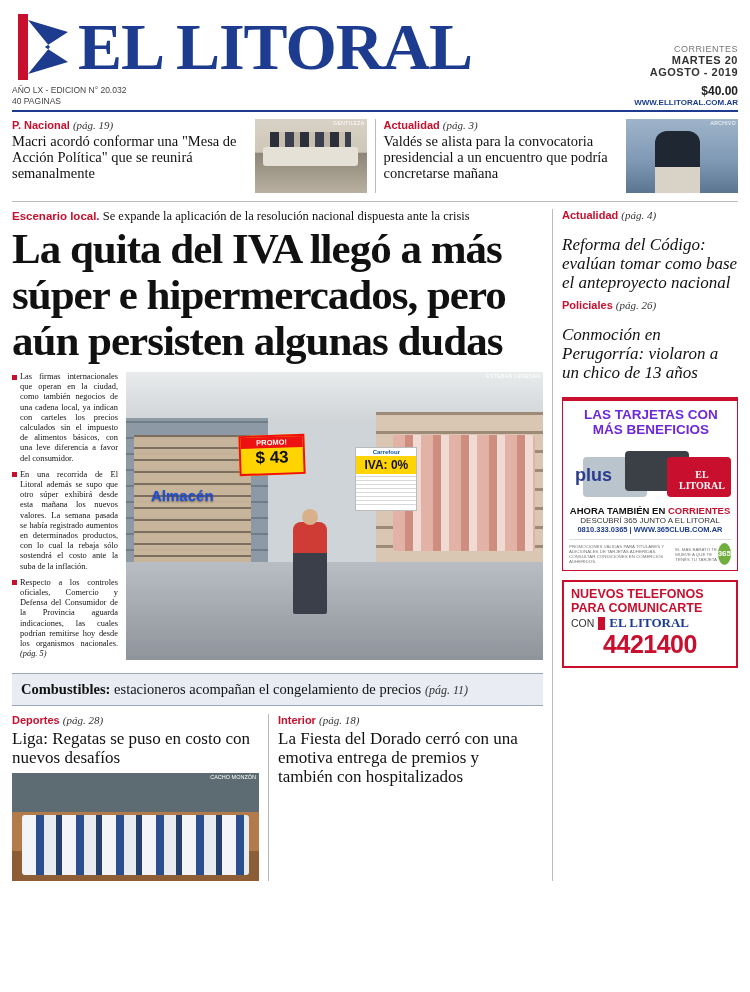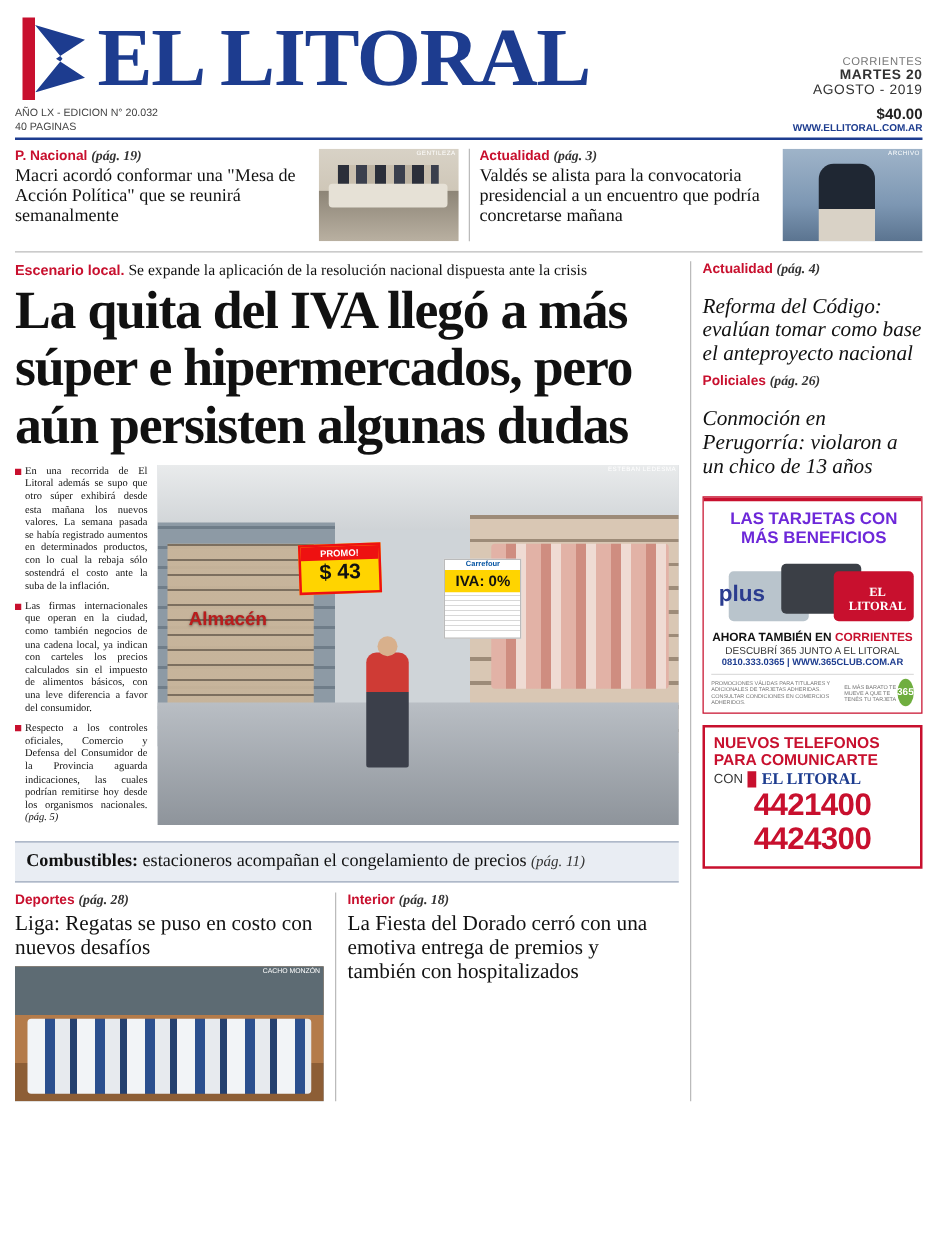--- a/index.html
+++ b/index.html
@@ -27,39 +27,39 @@
     font-family:"Liberation Serif", serif;
     font-weight:bold; font-size:66px; line-height:66px; letter-spacing:-1px;
     color:#1d3c8f; margin-left:10px; flex:1;
   }
   .masthead-right {
     text-align:right; font-family:"Liberation Sans", sans-serif;
     padding-top:30px; min-width:130px;
   }
   .masthead-right .city { font-size:9px; color:#777; letter-spacing:.5px; }
   .masthead-right .day { font-size:11px; font-weight:bold; color:#333; letter-spacing:.5px; }
-  .masthead-right .date { font-size:11px; font-weight:normal; color:#333; letter-spacing:.5px; }
+  .masthead-right .date { font-size:11px; font-weight:bold; color:#333; letter-spacing:.5px; }
 
   .masthead-sub {
     display:flex; justify-content:space-between; align-items:flex-end;
     border-bottom:2px solid #1d3c8f; padding-bottom:3px; margin-top:4px;
     font-family:"Liberation Sans", sans-serif; font-size:8.5px; color:#444;
   }
   .masthead-sub .left div { line-height:11px; }
   .masthead-sub .right { text-align:right; }
   .masthead-sub .price { font-size:12px; font-weight:bold; color:#222; }
   .masthead-sub .web { font-size:8px; color:#1d3c8f; font-weight:bold; }
 
   
   .teasers { display:flex; gap:0; margin-top:7px; border-bottom:1px solid #bbb; padding-bottom:8px;}
   .teaser { display:flex; flex:1; gap:6px; }
   .teaser + .teaser { border-left:1px solid #bbb; padding-left:8px; margin-left:8px; }
   .teaser-text { flex:1 1 auto; }
   .kicker { font-family:"Liberation Sans", sans-serif; font-size:11px; font-weight:bold; color:#c8102e; }
-  .kicker .pg { color:#333; font-weight:bold; font-style:italic; font-family:"Liberation Serif", serif; font-size:11px;}
+  .kicker .pg { color:#333; font-weight:normal; font-style:italic; font-family:"Liberation Serif", serif; font-size:11px;}
   .teaser h3 { margin:2px 0 0; font-size:14.5px; line-height:16px; font-weight:normal; }
   .teaser-photo { width:112px; height:74px; position:relative; flex:0 0 112px; overflow:hidden; }
   .credit {
     position:absolute; top:1px; right:2px; font-family:"Liberation Sans",sans-serif;
     font-size:5px; color:#fff; letter-spacing:.4px;
   }
 
   
   .ph { position:absolute; inset:0; }
   .ph-meeting { background:linear-gradient(#d8d2c6 0%, #cfc7b8 45%, #8d8577 46%, #b9b0a1 100%); }
@@ -119,21 +119,21 @@
     background:repeating-linear-gradient(0deg,#d9c7b4 0 16px,#9d8b78 16px 19px); }
   .sm-meat { position:absolute; right:2%; top:22%; width:34%; height:40%;
     background:repeating-linear-gradient(90deg,#e2b2a6 0 12px,#cf8d80 12px 20px,#efdbd3 20px 28px);
     border-radius:3px; }
   .sm-person { position:absolute; left:40%; top:52%; width:34px; height:92px;
     background:linear-gradient(#cf3b35 0 34%, #3b3f4a 34% 100%); border-radius:8px 8px 2px 2px; }
   .sm-person:before{ content:""; position:absolute; left:9px; top:-13px; width:16px; height:16px;
     background:#d8b08c; border-radius:50%; }
   .sm-almacen {
     position:absolute; left:6%; top:40%; font-family:"Liberation Sans", sans-serif;
-    color:#b91c1c; font-size:15px; font-weight:bold; text-shadow:0 1px 2px rgba(0,0,0,.5);
+    color:#1d4ed8; font-size:15px; font-weight:bold; text-shadow:0 1px 2px rgba(0,0,0,.5);
   }
   .sm-promo {
     position:absolute; left:27%; top:22%; width:66px; height:40px; background:#ffd400;
     border:2px solid #e11; text-align:center; transform:rotate(-2deg);
   }
   .sm-promo .t{ background:#e11; color:#fff; font-family:"Liberation Sans",sans-serif; font-size:7.5px; font-weight:bold; padding:1px 0;}
   .sm-promo .p{ color:#111; font-family:"Liberation Sans",sans-serif; font-size:17px; font-weight:bold; line-height:20px;}
   .sm-iva {
     position:absolute; left:55%; top:26%; width:62px; background:#fff; border:1px solid #bbb;
     text-align:center; padding-bottom:2px;
@@ -278,22 +278,22 @@
     <div class="col-left">
 
       <div class="escenario">
         <b>Escenario local.</b><span> Se expande la aplicación de la resolución nacional dispuesta ante la crisis</span>
       </div>
 
       <div class="lead-headline">La quita del IVA llegó a más súper e hipermercados, pero aún persisten algunas dudas</div>
 
       <div class="lead-body">
         <div class="lead-col">
+          <p>Las firmas internacionales que operan en la ciudad, como también negocios de una cadena local, ya indican con carteles los precios calculados sin el impuesto de alimentos básicos, con una leve diferencia a favor del consumidor.</p>
           <p>En una recorrida de El Litoral además se supo que otro súper exhibirá desde esta mañana los nuevos valores. La semana pasada se había registrado aumentos en determinados productos, con lo cual la rebaja sólo sostendrá el costo ante la suba de la inflación.</p>
-          <p>Las firmas internacionales que operan en la ciudad, como también negocios de una cadena local, ya indican con carteles los precios calculados sin el impuesto de alimentos básicos, con una leve diferencia a favor del consumidor.</p>
           <p><span>Respecto a los controles oficiales, Comercio y Defensa del Consumidor de la Provincia aguarda indicaciones, las cuales podrían remitirse hoy desde los organismos nacionales.</span> <span class="ref">(pág. 5)</span></p>
         </div>
 
         <div class="lead-photo">
           <div class="sm-ceiling"></div>
           <div class="sm-aisleL"></div>
           <div class="sm-aisleL2"></div>
           <div class="sm-aisleR"></div>
           <div class="sm-meat"></div>
           <div class="sm-floor"></div>
@@ -386,18 +386,17 @@
 
       <div class="ad2">
         <div class="t1">NUEVOS TELEFONOS</div>
         <div class="t1">PARA COMUNICARTE</div>
         <div class="t2">
           <span>CON</span>
           <span class="redmark"></span>
           <span class="elit">EL LITORAL</span>
         </div>
         <div class="tel">4421400</div>
-        <div class="tel">4424300</div>
       </div>
 
     </div>
   </div>
 </div>
 
 </body></html>

